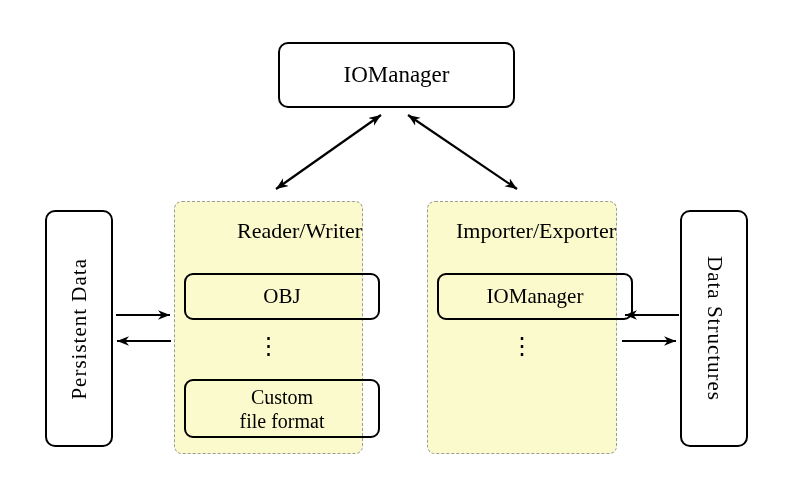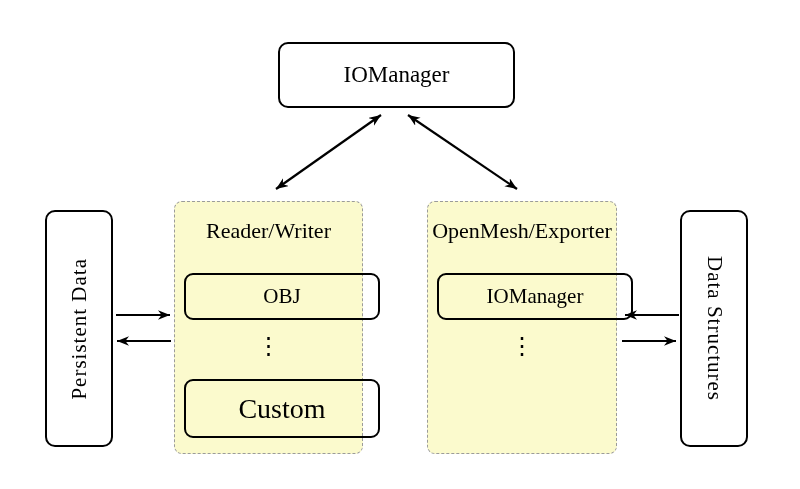--- a/index.html
+++ b/index.html
@@ -70,38 +70,38 @@
     background: var(--group-fill);
     border: 1.5px dashed var(--group-border);
     border-radius: 8px;
   }
   .group-rw { left: 174px; width: 189px; }
   .group-ie { left: 427px; width: 190px; }
   .group-title {
     position: absolute;
     left: 0; top: 16px;
     width: 100%;
-    text-align: center;
+    text-align: right;
     font-size: 22px;
   }
   .inner-node {
     position: absolute;
     box-sizing: border-box;
     left: 9px;
     width: 196px;
     background: transparent;
     border: 2.5px solid var(--node-border);
     border-radius: 9px;
     display: flex;
     align-items: center;
     justify-content: center;
     text-align: center;
   }
   .inner-top { top: 71px; height: 47px; font-size: 21px; }
-  .inner-bottom { top: 177px; height: 59px; font-size: 28px; line-height: 1.2; align-items: center; }
+  .inner-bottom { top: 177px; height: 59px; font-size: 20px; line-height: 1.2; align-items: center; }
   .dots {
     position: absolute;
     left: 0; top: 129px;
     width: 100%;
     text-align: center;
     font-family: "DejaVu Sans", sans-serif;
     font-size: 24px;
     line-height: 1.3;
   }
 </style>
@@ -138,25 +138,26 @@
 
   <div class="group group-rw">
     <div class="group-title">Reader/Writer</div>
     <div class="inner-node inner-top">
       <span>OBJ</span>
     </div>
     <div class="dots">⋮</div>
     <div class="inner-node inner-bottom">
       <span>
         <span>Custom</span><br>
+        <span>file format</span>
       </span>
     </div>
   </div>
 
   <div class="group group-ie">
-    <div class="group-title">OpenMesh/Exporter</div>
+    <div class="group-title">Importer/Exporter</div>
     <div class="inner-node inner-top">
       <span>IOManager</span>
     </div>
     <div class="dots">⋮</div>
   </div>
 
 </div>
 
 </body></html>

